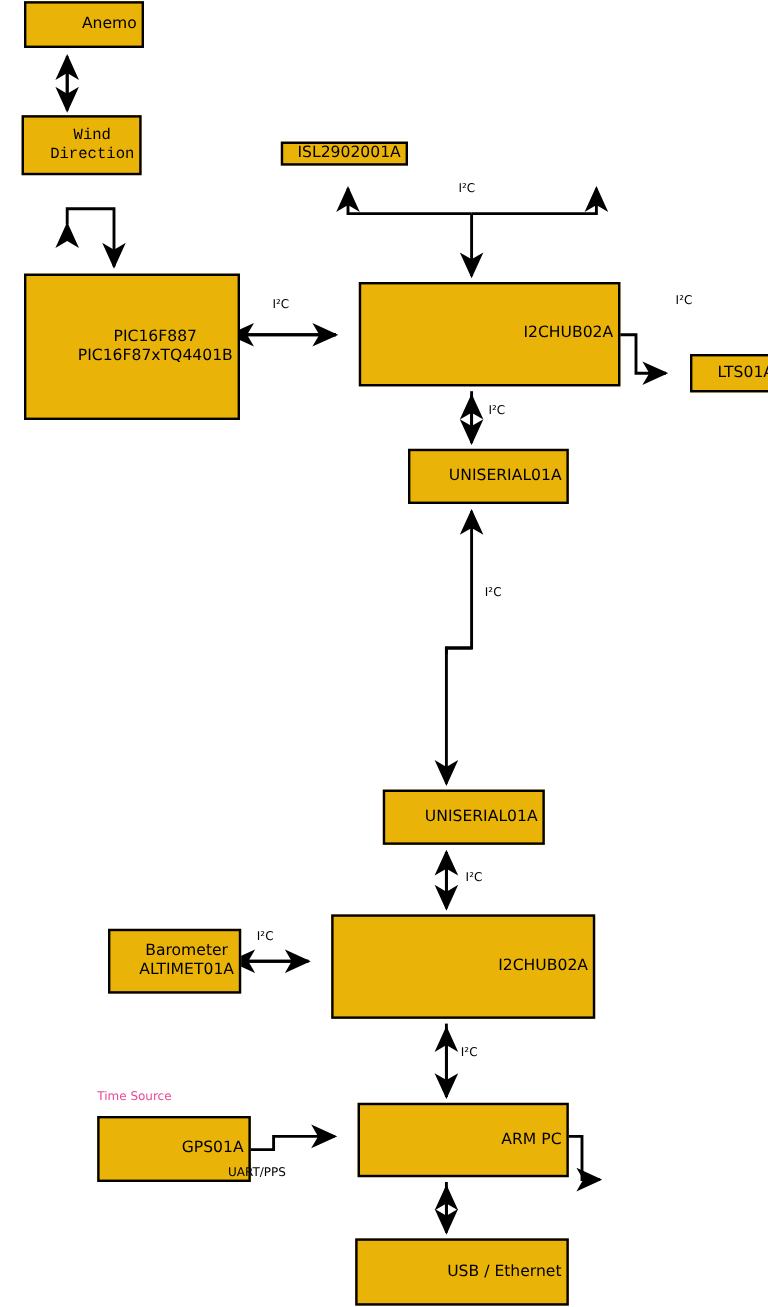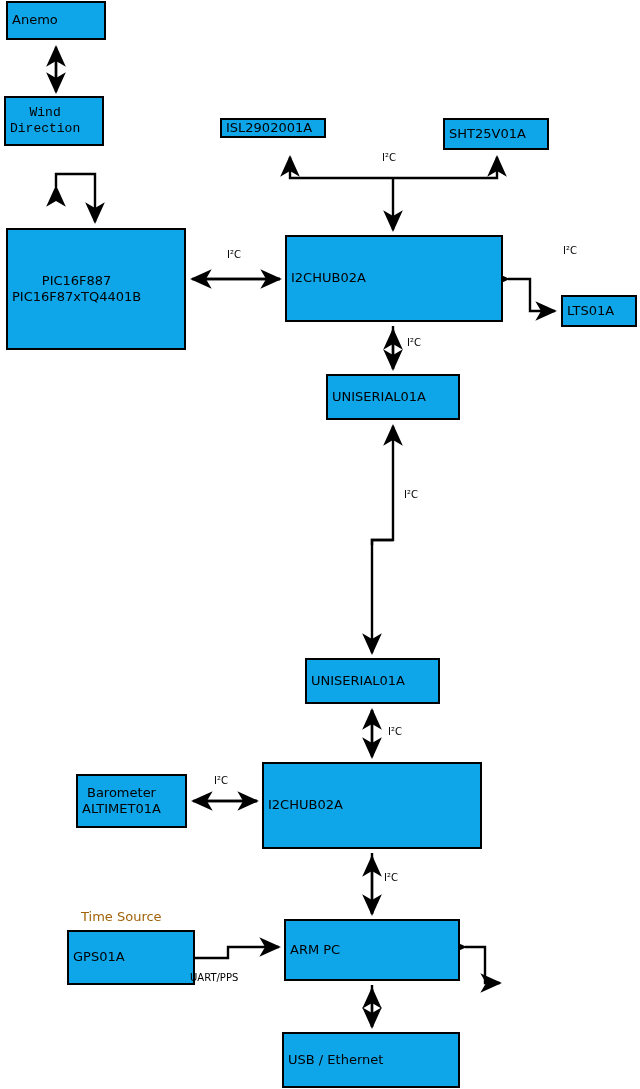--- a/index.html
+++ b/index.html
@@ -19,47 +19,48 @@
     position: absolute;
     left: 0;
     top: 0;
     width: 640px;
     height: 1089px;
   }
   .node {
     position: absolute;
     box-sizing: border-box;
     border: 2px solid #000000;
-    background: #0ea5e9;
+    background: #eab308;
     display: flex;
     align-items: center;
-    justify-content: flex-start;
+    justify-content: flex-end;
     text-align: center;
     color: #000000;
     font-size: 13px;
     line-height: 1.25;
     z-index: 2;
+    margin-left: 14px;
   }
   .node .lbl {
     white-space: pre-line;
     display: block;
     padding: 0 4px;
   }
   .edge-label {
     position: absolute;
     color: #000000;
     font-size: 10px;
     white-space: nowrap;
     z-index: 3;
     background: transparent;
   }
   .free-label {
     position: absolute;
-    color: #a16207;
-    font-size: 13px;
+    color: #ec4899;
+    font-size: 10px;
     white-space: nowrap;
     z-index: 3;
   }
 </style>
 </head>
 <body>
 
 <div id="diagram-root">
 
   <svg id="wires" viewBox="0 0 640 1089" xmlns="http://www.w3.org/2000/svg">
@@ -120,23 +121,20 @@
 
   <div class="node" style="left:6px;top:228px;width:180px;height:122px;">
     <span class="lbl">PIC16F887
 PIC16F87xTQ4401B</span>
   </div>
 
   <div class="node" style="left:220px;top:118px;width:106px;height:20px;">
     <span class="lbl">ISL2902001A</span>
   </div>
 
-  <div class="node" style="left:443px;top:118px;width:106px;height:32px;">
-    <span class="lbl">SHT25V01A</span>
-  </div>
 
   <div class="node" style="left:285px;top:235px;width:218px;height:87px;">
     <span class="lbl">I2CHUB02A</span>
   </div>
 
   <div class="node" style="left:561px;top:295px;width:76px;height:32px;">
     <span class="lbl">LTS01A</span>
   </div>
 
   <div class="node" style="left:326px;top:374px;width:134px;height:46px;">

